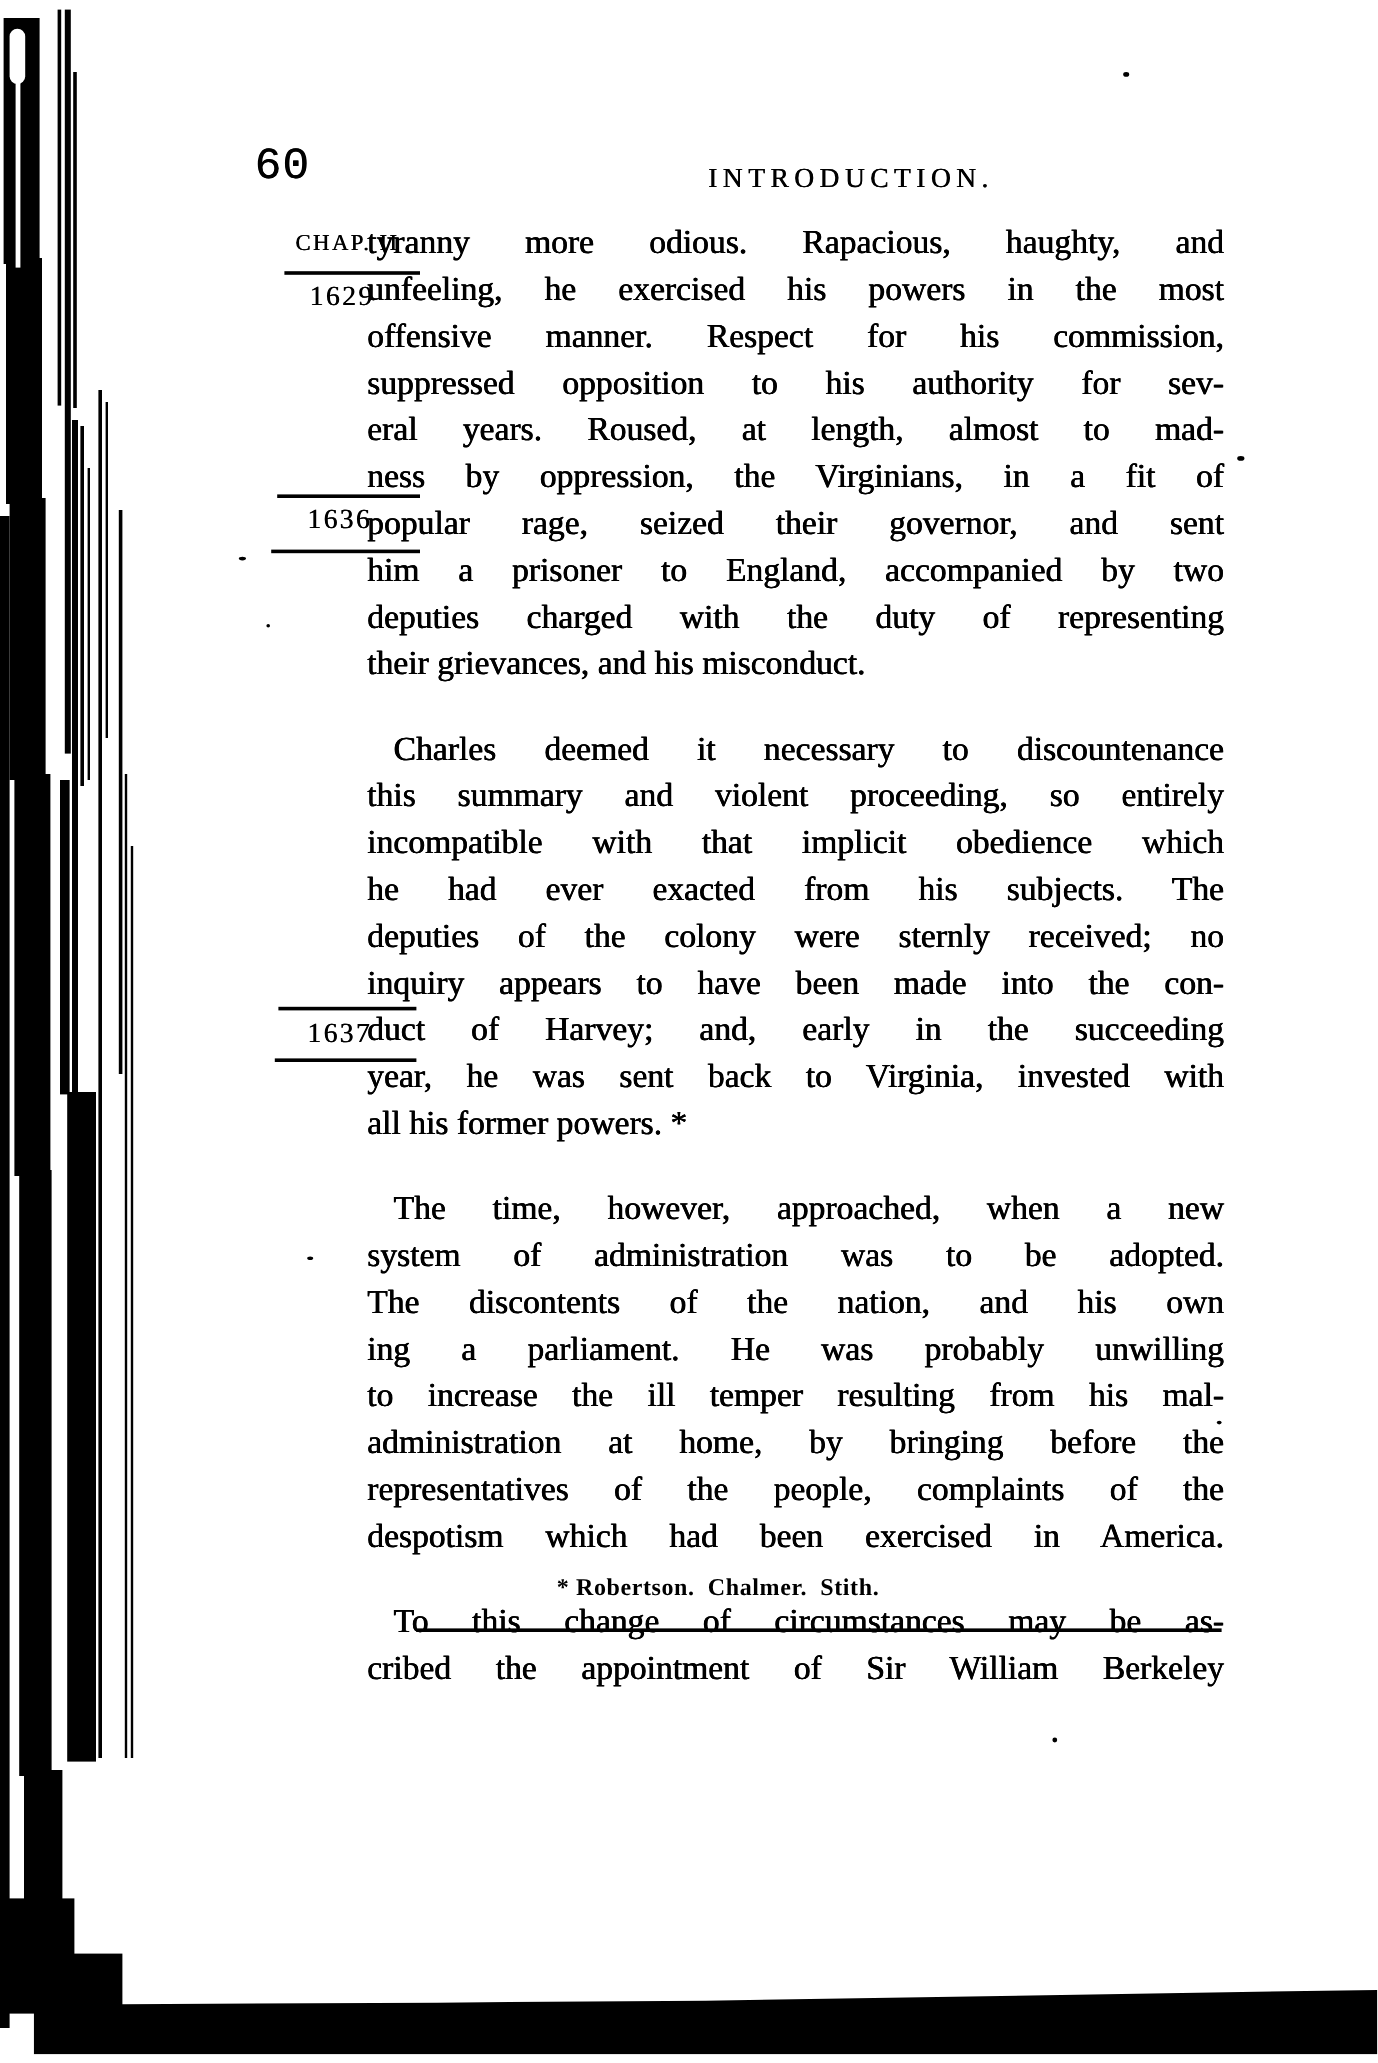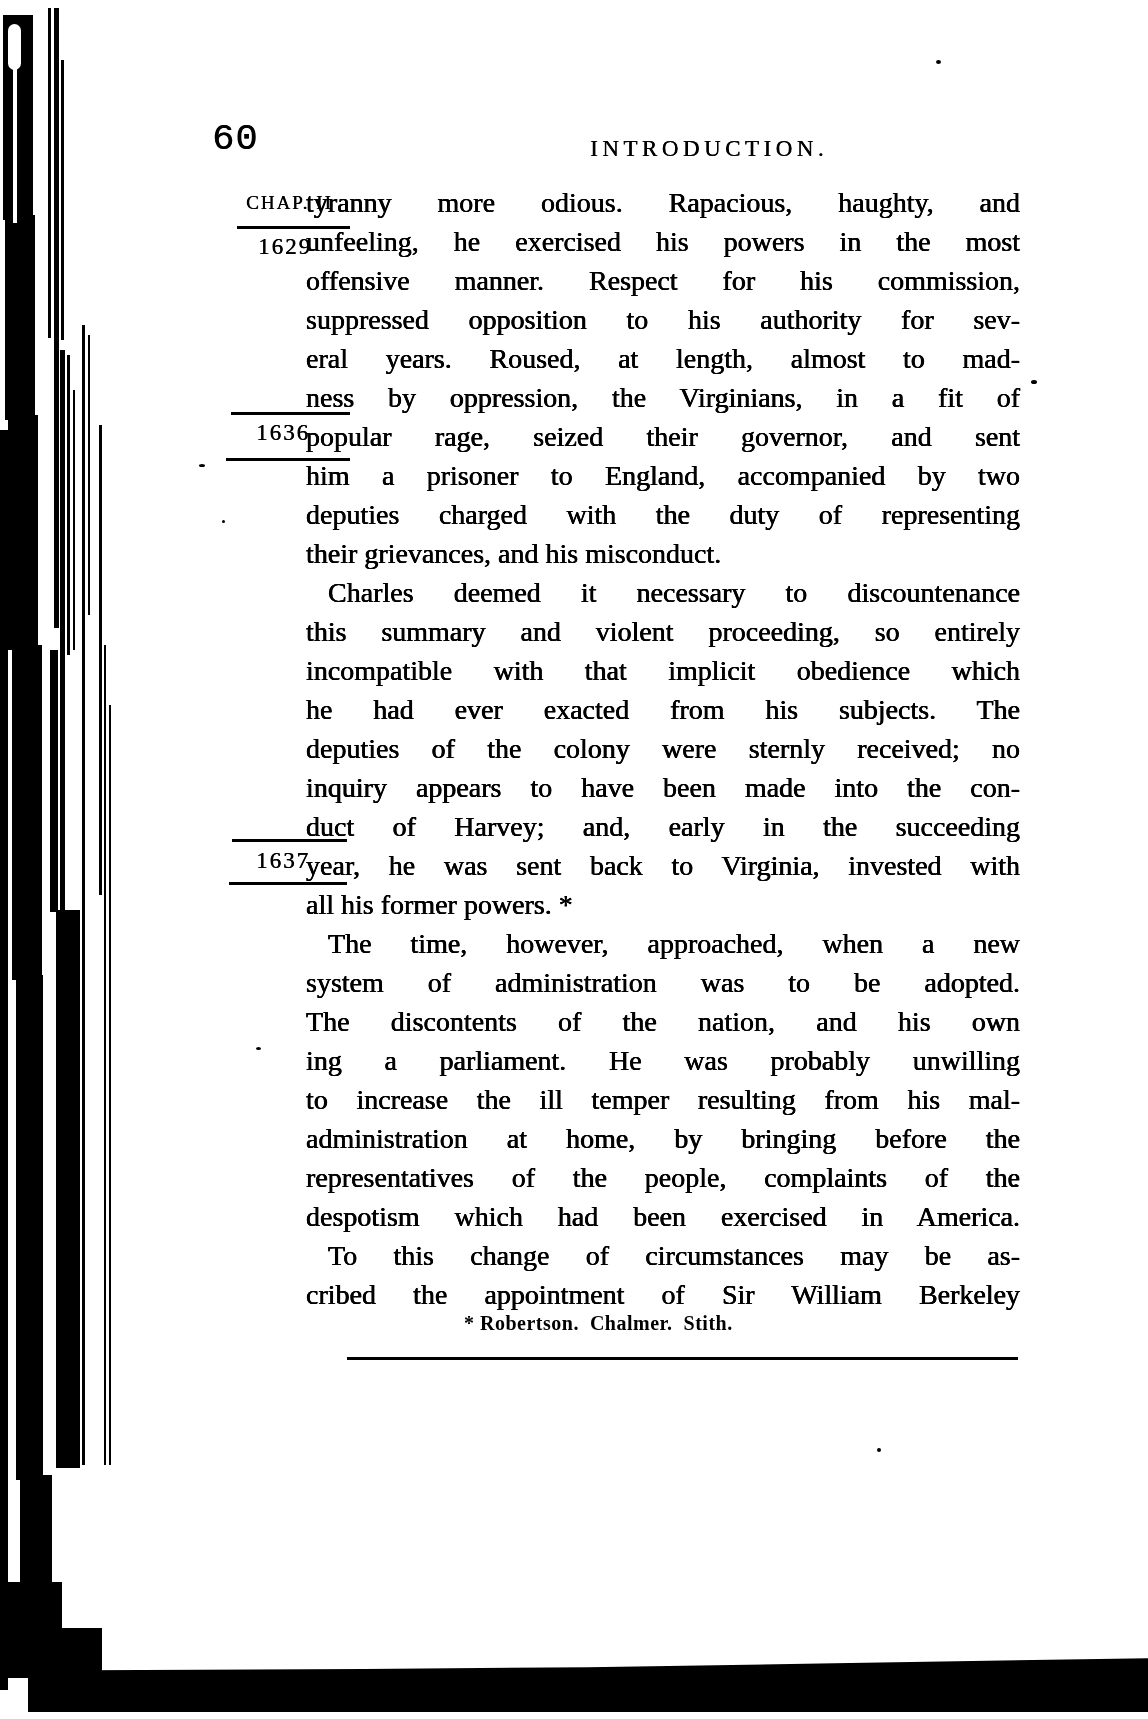--- a/index.html
+++ b/index.html
@@ -12,21 +12,21 @@
   .white{background:#fff;}
 
   
   .text-col{
     position:absolute;left:306px;top:183px;width:714px;
     font-size:28px;line-height:39px;
     text-shadow:0.35px 0 currentColor, -0.2px 0 currentColor;
   }
   .line{height:39px;text-align:justify;white-space:nowrap;}
   .line.jl{text-align-last:justify;white-space:normal;}
-  .line.indent{text-indent:22px;}
+  .line.indent{text-indent:22px;margin-top:32px;}
 
   .pageno{
     position:absolute;left:212px;top:118px;
     font-size:37px;letter-spacing:1px;
     text-shadow:0.5px 0 currentColor;
     font-family:Liberation Mono, monospace;
   }
   .header{
     position:absolute;left:590px;top:136px;
     font-size:23px;letter-spacing:4.5px;

